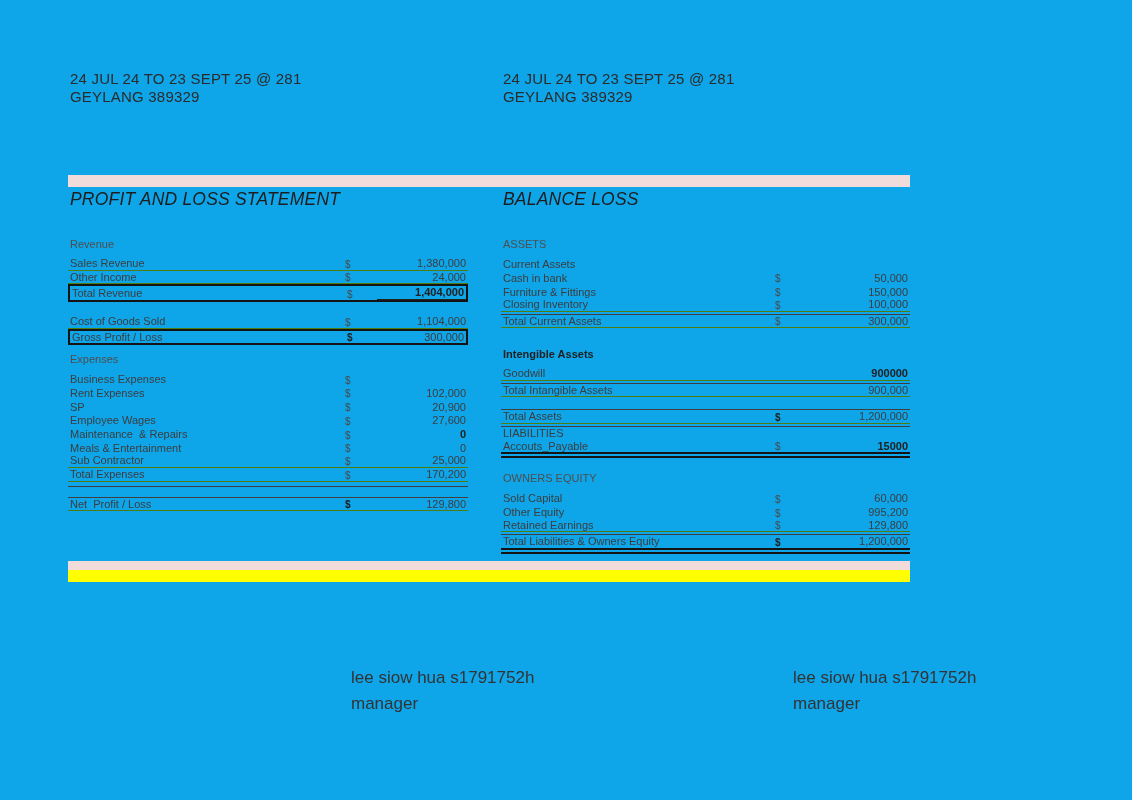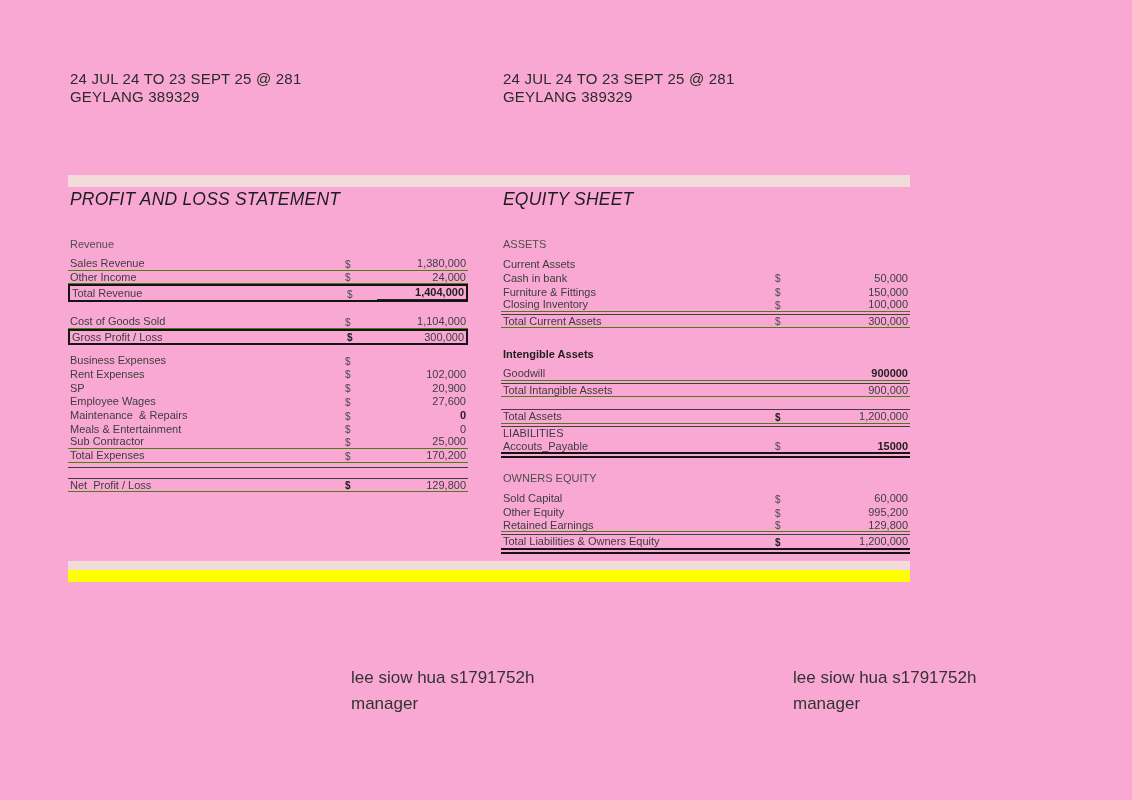--- a/index.html
+++ b/index.html
@@ -1,18 +1,18 @@
 <!DOCTYPE html>
 <html><head>
 <meta charset="utf-8">
 <style>
   * { margin:0; padding:0; box-sizing:border-box; }
   html,body { background:#e8e8e8; }
   .page {
-    position:relative; width:1132px; height:800px; background:#f9a8d4;
+    position:relative; width:1132px; height:800px; background:#0ea5e9;
     font-family:"Liberation Sans","DejaVu Sans",sans-serif; color:#3d3d3d;
     margin:0 auto; overflow:hidden;
   }
   .hdr { position:absolute; top:70px; font-size:15px; line-height:18px; color:#2b2b2b; letter-spacing:0.2px; }
   .hdr-left { left:70px; } .hdr-right { left:503px; }
   .band { position:absolute; left:68px; width:842px; }
   .band-top { top:175px; height:12px; }
   .band-rose-bottom { top:561px; height:9px; }
   .band-yellow-bottom { top:570px; height:12px; }
   .title { position:absolute; top:189px; font-size:17.5px; color:#1d1d1d; letter-spacing:0.2px;font-style:italic; }
@@ -55,21 +55,21 @@
     <div>GEYLANG 389329</div>
   </div>
   <div class="hdr hdr-right">
     <div>24 JUL 24 TO 23 SEPT 25 @ 281</div>
     <div>GEYLANG 389329</div>
   </div>
 
   <div class="band band-top" style="background: rgb(242, 220, 219);"></div>
 
   <div class="title title-pnl">PROFIT AND LOSS STATEMENT</div>
-  <div class="title title-bs">EQUITY SHEET</div>
+  <div class="title title-bs">BALANCE LOSS</div>
 
   <div class="col col-left">
     <div class="sec">Revenue</div>
 
     <div class="row bb">
       <span class="lbl">Sales Revenue</span>
       <span class="cur">$</span>
       <span class="val">1,380,000</span>
     </div>
     <div class="row bb">
@@ -90,20 +90,21 @@
       <span class="cur">$</span>
       <span class="val">1,104,000</span>
     </div>
     <div class="row box">
       <span class="lbl">Gross Profit / Loss</span>
       <span class="cur b">$</span>
       <span class="val">300,000</span>
     </div>
 
     <div class="sp8"></div>
+    <div class="sec">Expenses</div>
 
     <div class="row">
       <span class="lbl">Business Expenses</span>
       <span class="cur">$</span>
       <span class="val"></span>
     </div>
     <div class="row">
       <span class="lbl">Rent Expenses</span>
       <span class="cur">$</span>
       <span class="val">102,000</span>

